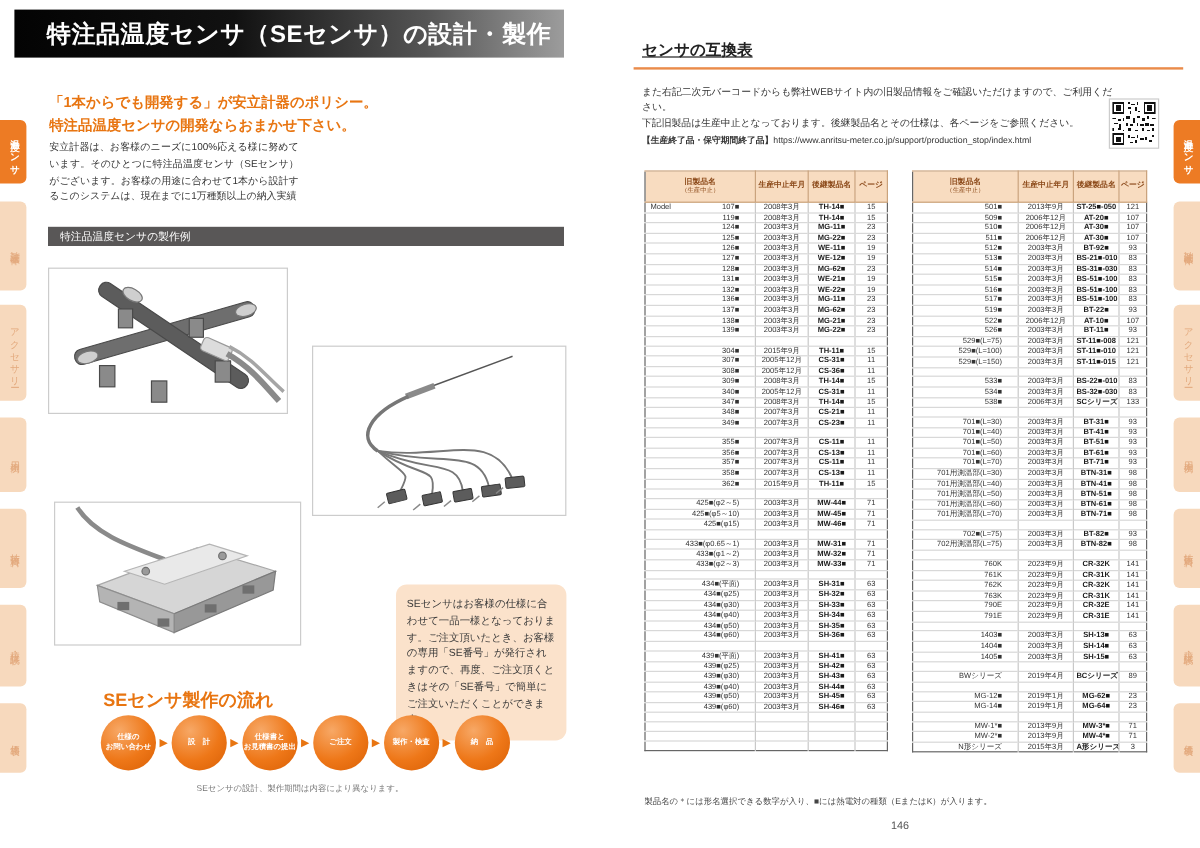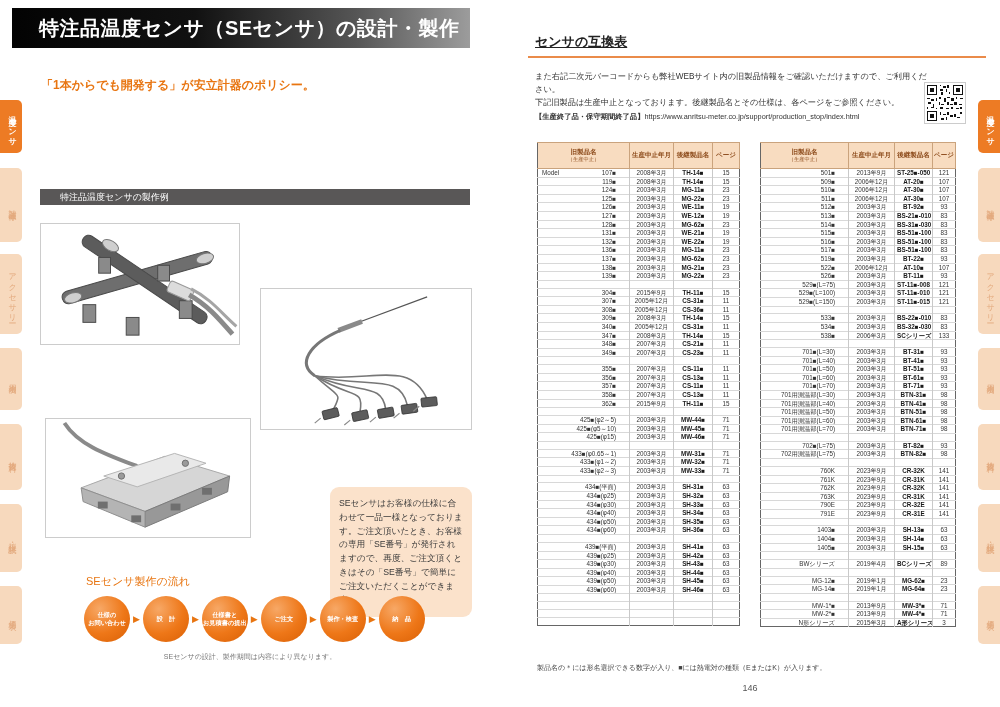--- a/index.html
+++ b/index.html
@@ -29,31 +29,31 @@
   
   .title-bar { position:absolute; left:12px; top:8px; width:458px; height:40px;
                background:linear-gradient(90deg,#030303 0%,#111 40%,#555 75%,#9c9c9c 100%);
                display:flex; align-items:center; }
   .title-bar h1 { color:#fff; font-size:20px; font-weight:bold; padding-left:27px; letter-spacing:.5px; }
   .subtitle { position:absolute; left:41px; top:76px; color:#e87511; font-weight:bold;
               font-size:12px; line-height:1.6; }
   .body-cols { position:absolute; left:41px; top:116px; width:430px; display:flex; gap:13px; }
   .body-cols p { width:208px; font-size:8.3px; line-height:1.66; text-align:justify; }
   .section-bar { position:absolute; left:40px; top:189px; width:430px; height:16px;
-                 background:#595757; color:#fff; font-size:9px; line-height:16px; padding-left:20px; }
+                 background:#595757; color:#fff; font-size:9px; line-height:16px; padding-left:10px; }
   .photo { position:absolute; background:#fff; border:1px solid #ccc; }
   .photo1 { left:40px;  top:223px; width:200px; height:122px; }
   .photo2 { left:260px; top:288px; width:212px; height:142px; }
   .photo3 { left:45px;  top:418px; width:206px; height:120px; }
   .photo svg { display:block; width:100%; height:100%; }
 
   .note-box { position:absolute; left:330px; top:487px; width:142px;
               background:#fbe2cb; border-radius:9px; padding:10px 9px;
               font-size:8.7px; line-height:1.58; color:#3a3a3a; }
-  .flow-title { position:absolute; left:86px; top:574px; color:#e87511; font-weight:normal; font-size:11px; }
+  .flow-title { position:absolute; left:86px; top:574px; color:#e87511; font-weight:bold; font-size:15px; }
   .flow { position:absolute; left:84px; top:596px; display:flex; align-items:center; }
   .step { width:46px; height:46px; border-radius:50%; flex:0 0 auto;
           background:radial-gradient(circle at 34% 28%, #f7a866 0%, #ee7718 55%, #d95f04 100%);
           color:#fff; font-size:6.2px; font-weight:bold; line-height:1.35;
           display:flex; align-items:center; justify-content:center; text-align:center;
           white-space:pre-line; }
   .arr { color:#e87511; font-size:9px; margin:0 3px; }
   .flow-caption { position:absolute; left:0; top:652px; width:500px; text-align:center;
                   font-size:7px; color:#777; }
   .pageno { position:absolute; left:0; top:683px; width:500px; text-align:center;
@@ -114,22 +114,24 @@
     <div class="tab">校正・試験</div>
     <div class="tab">価格表</div>
   </aside>
 
 <section class="page page-left">
   <header class="title-bar">
     <h1>特注品温度センサ（SEセンサ）の設計・製作</h1>
   </header>
   <div class="subtitle">
     <div>「1本からでも開発する」が安立計器のポリシー。</div>
+    <div>特注品温度センサの開発ならおまかせ下さい。</div>
   </div>
   <div class="body-cols">
+    <p>安立計器は、お客様のニーズに100%応える様に努めています。そのひとつに特注品温度センサ（SEセンサ）がございます。お客様の用途に合わせて1本から設計するこのシステムは、現在までに1万種類以上の納入実績</p>
   </div>
   <div class="section-bar">特注品温度センサの製作例</div>
 
   <figure class="photo photo1">
     <svg viewBox="0 0 200 122">
       <g stroke="#4a4a4a" stroke-width="1">
         <rect x="18" y="48" width="158" height="13" rx="6" fill="#6e6e6e" transform="rotate(-16 97 54)"></rect>
         <rect x="30" y="50" width="150" height="13" rx="6" fill="#5c5c5c" transform="rotate(34 105 56)"></rect>
       </g>
       <ellipse cx="32" cy="75" rx="9" ry="5" fill="#cfcfcf" stroke="#777" transform="rotate(-16 32 75)"></ellipse>

